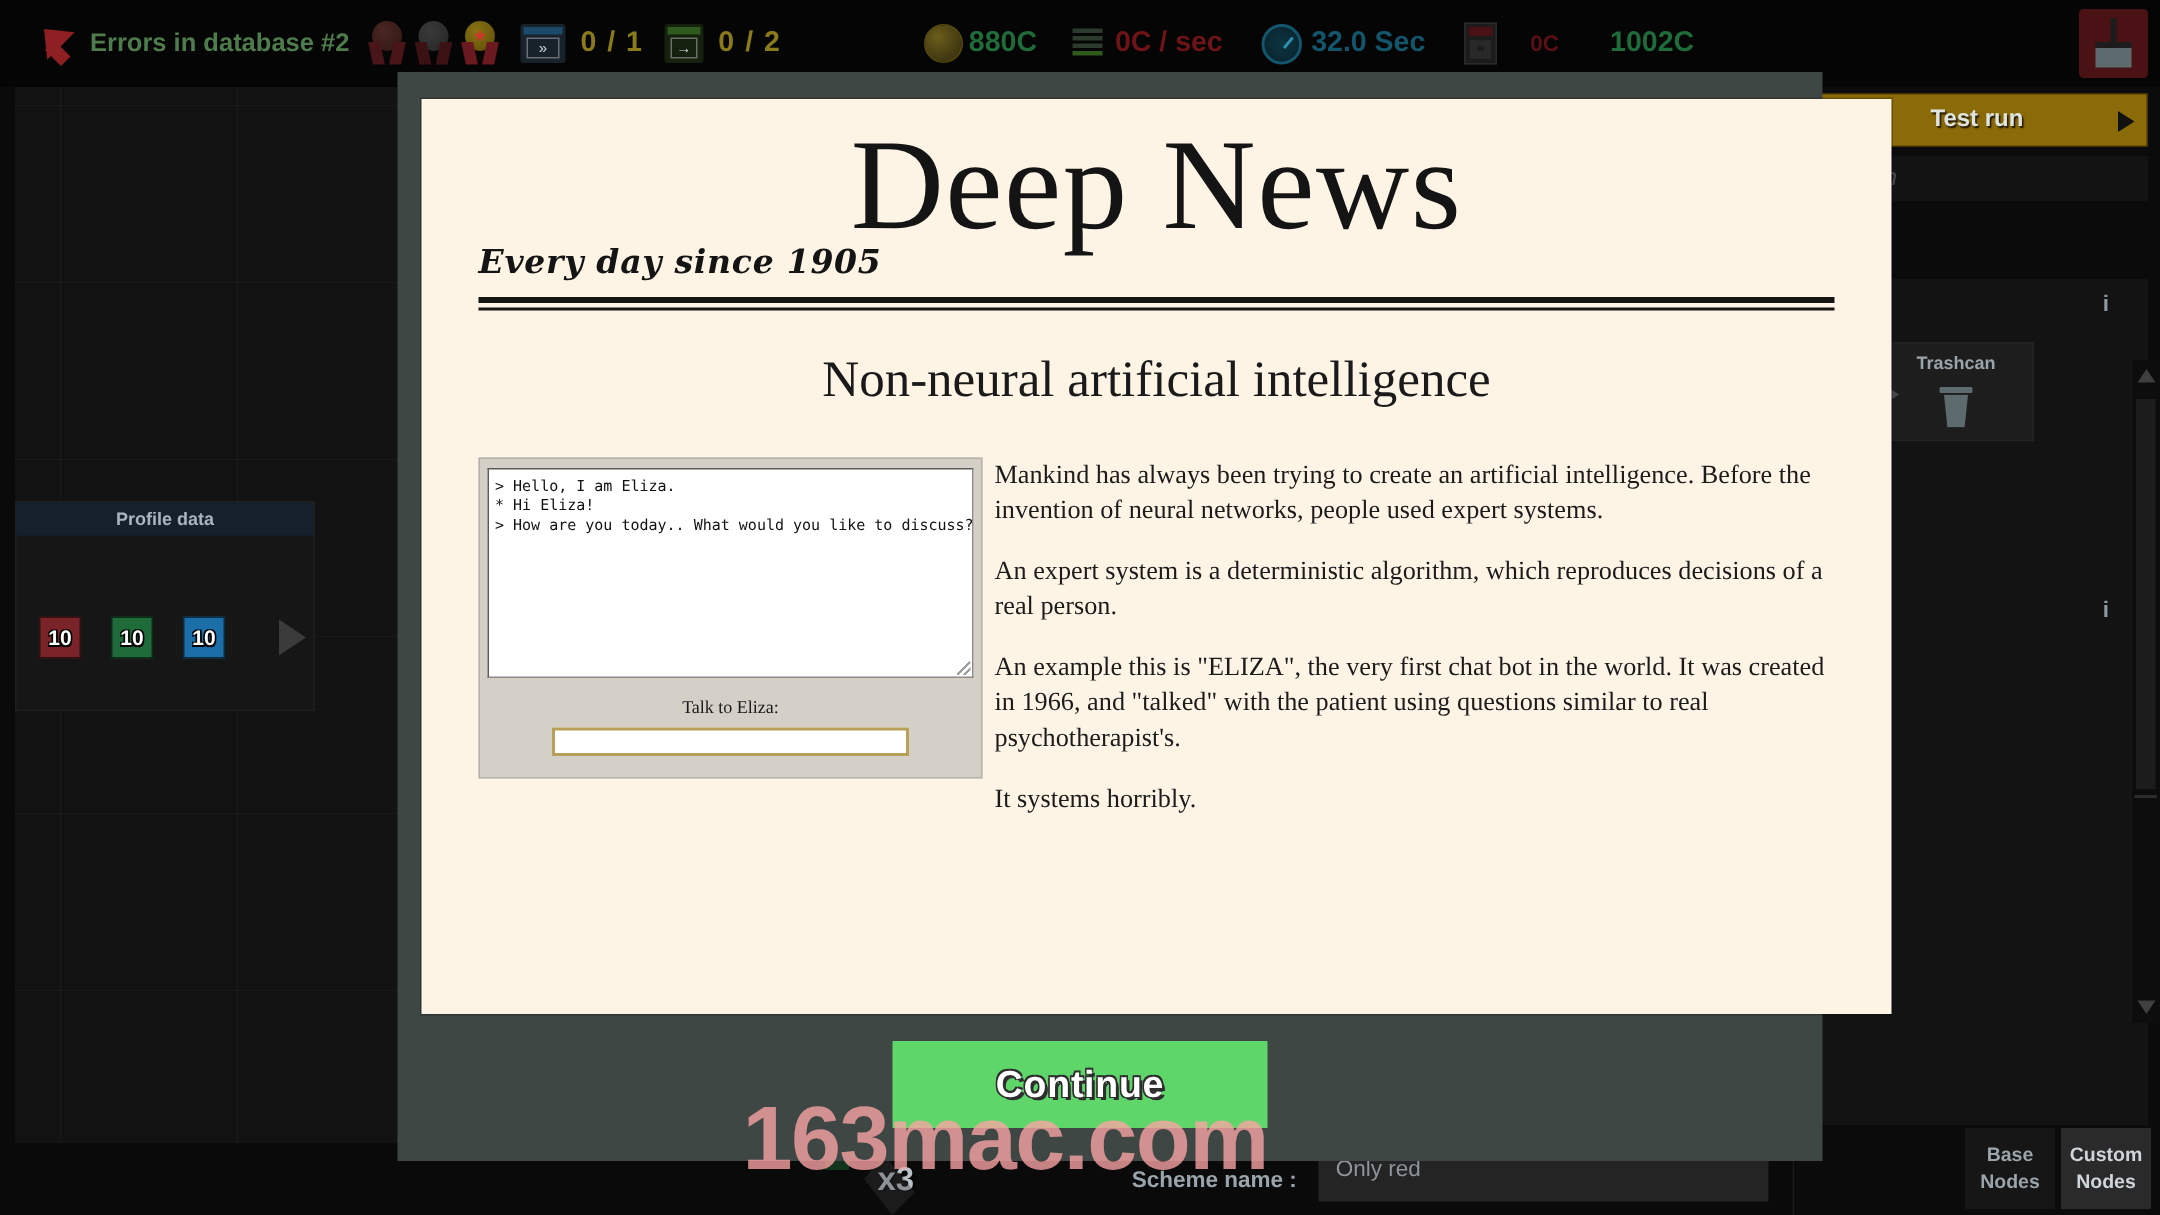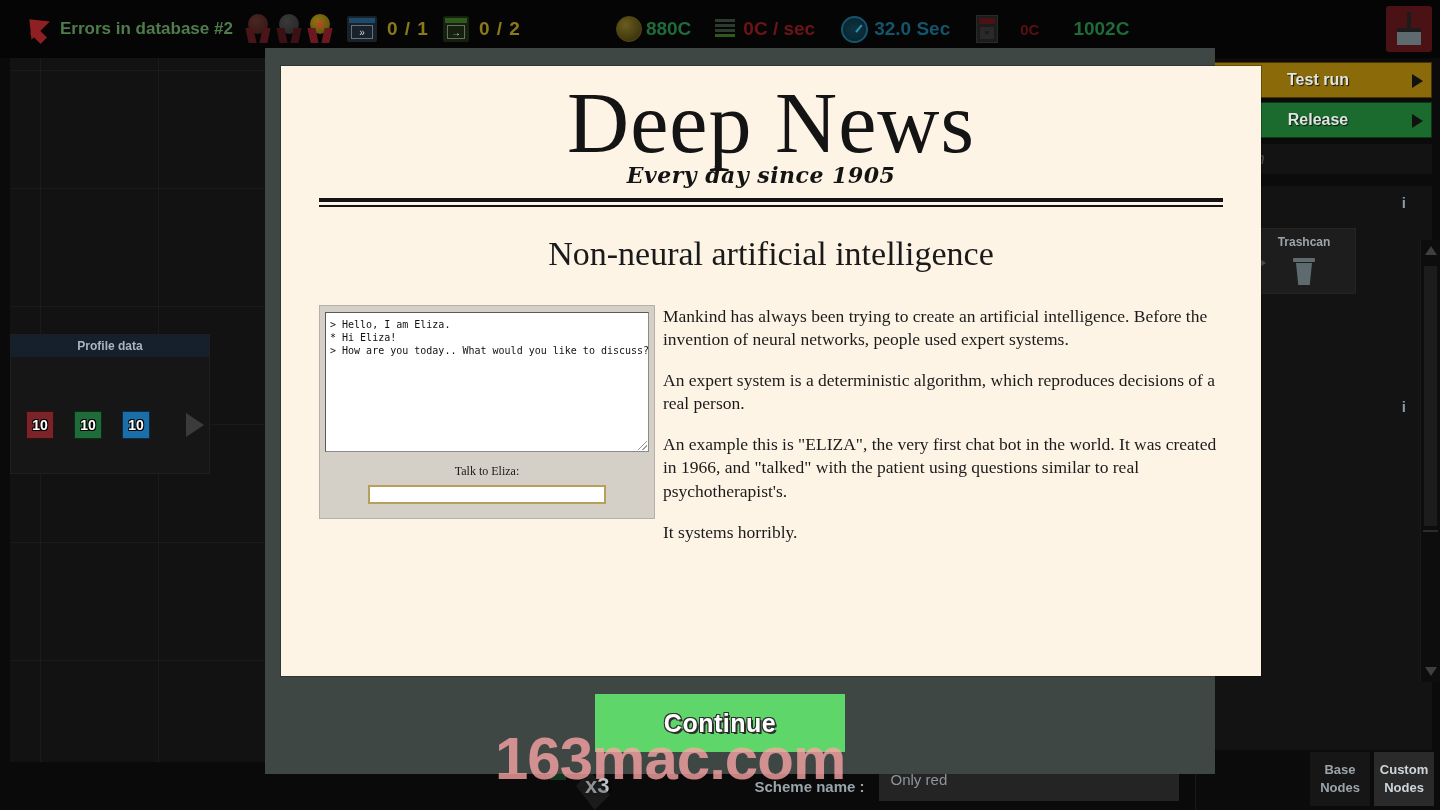--- a/index.html
+++ b/index.html
@@ -313,21 +313,21 @@
     padding: 0 38px;
   }
   .masthead { text-align: center; padding-top: 14px; }
   .masthead .name {
     font-family: "Liberation Serif", "DejaVu Serif", serif;
     font-size: 86px; line-height: 1.0; color: #141414; letter-spacing: 1px;
   }
   .masthead .tagline {
     font-family: "DejaVu Serif", "Liberation Serif", serif;
     font-size: 22px; font-weight: bold; font-style: italic;
-    color: #141414; margin-top: -4px; padding-right: 20px; text-align: center;
+    color: #141414; margin-top: -4px; padding-right: 20px; text-align: left;
     letter-spacing: .5px;
   }
   .rule-wrap { margin-top: 10px; }
   .rule-wrap .r1 { height: 4px; background: #141414; }
   .rule-wrap .r2 { height: 2px; background: #141414; margin-top: 3px; }
 
   .headline {
     text-align: center; margin-top: 28px;
     font-family: "Liberation Serif", "DejaVu Serif", serif;
     font-size: 34px; color: #1a1a1a; font-weight: normal;
@@ -477,25 +477,20 @@
       <div class="val-dim" style="margin-left:22px;">0C</div>
       <div class="val-green" style="margin-left:34px;">1002C</div>
 
       <div class="broom"></div>
     </div>
 
     <div class="sidebar">
       <div class="big-btn test">
         <span class="tri-l"></span>
         <span>Test run</span>
-        <span class="tri-r"></span>
-      </div>
-      <div class="big-btn release">
-        <span class="tri-l"></span>
-        <span>Release</span>
         <span class="tri-r"></span>
       </div>
       <div class="search-box">
         <span>Search</span>
       </div>
 
       <div class="node-list">
         <div class="info-i" style="right:26px; top:8px;">i</div>
         <div class="node-card" style="left:48px; top:42px; width:104px; height:66px;">
           <div class="title">Trashcan</div>

